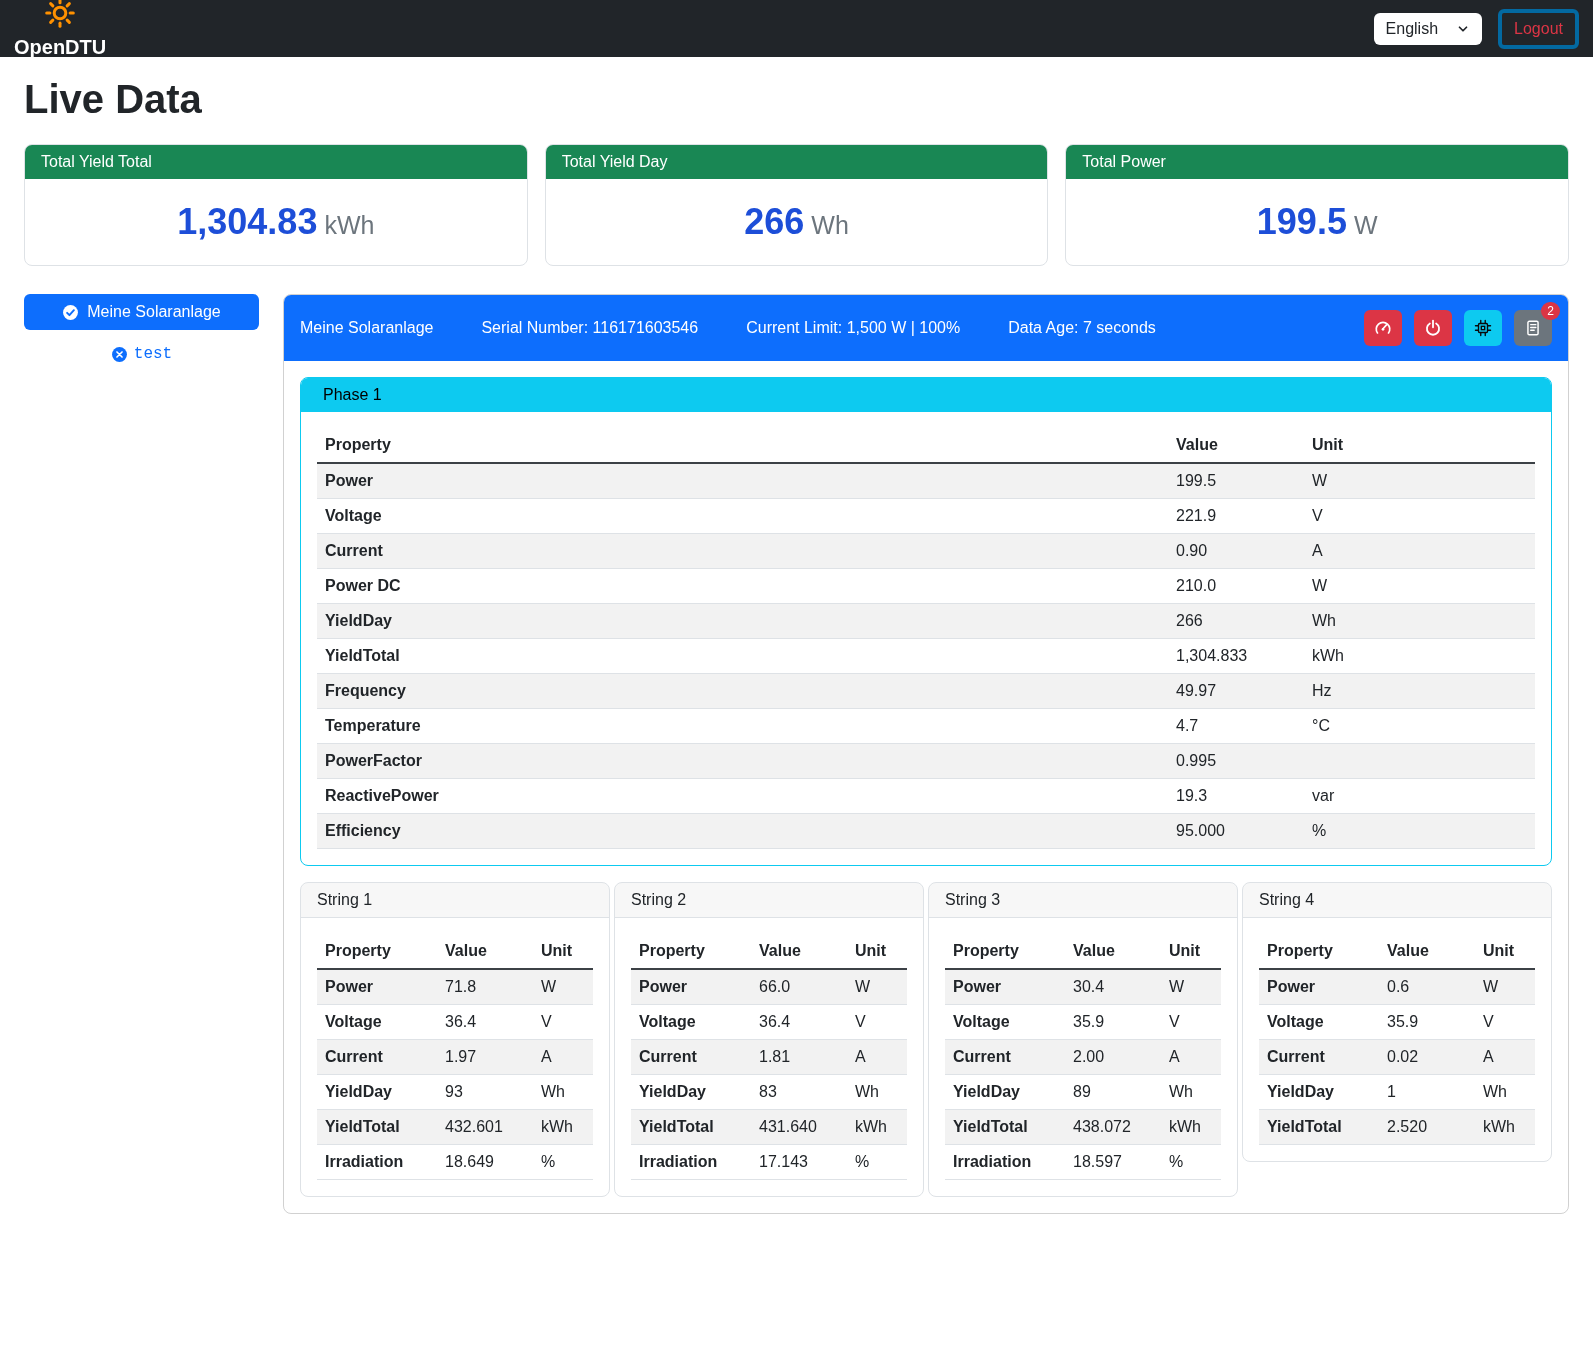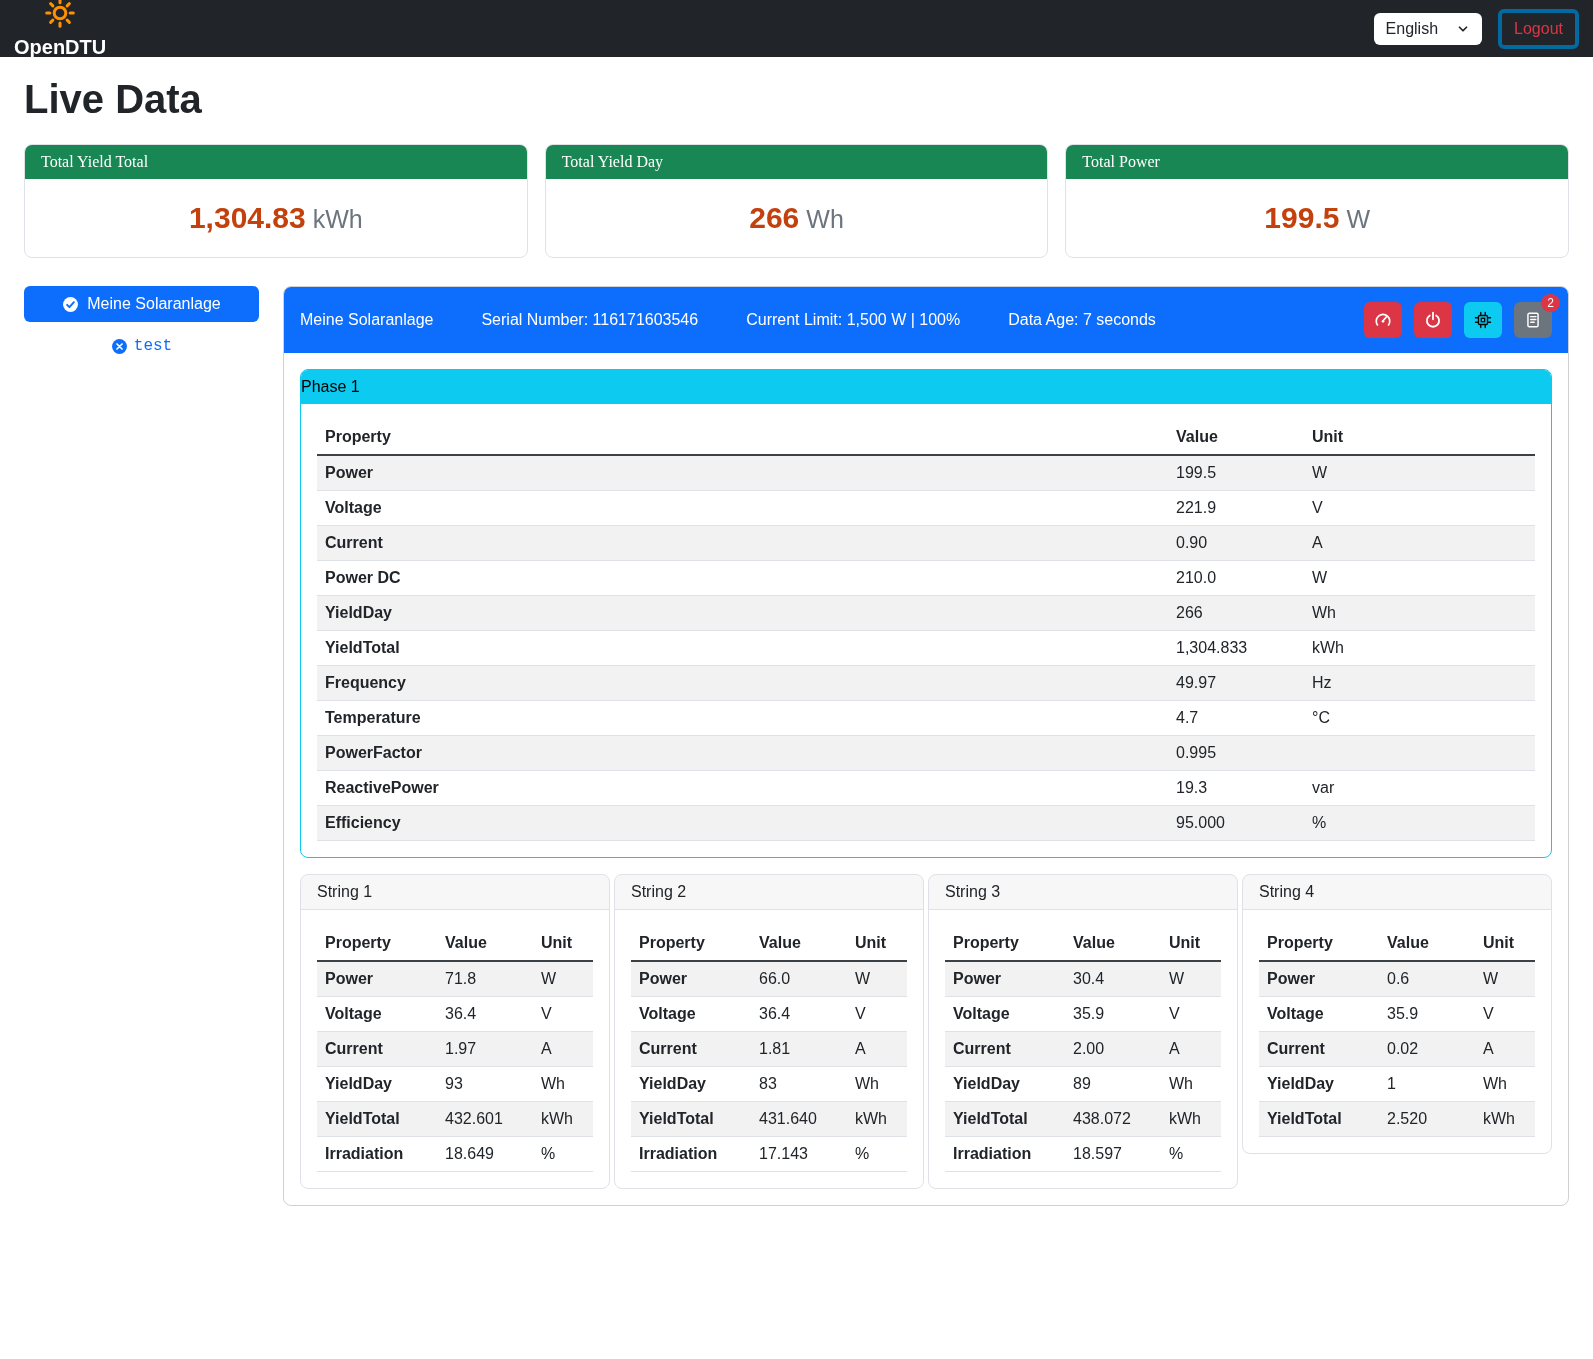--- a/index.html
+++ b/index.html
@@ -17,44 +17,44 @@
   .logout-btn { background: transparent; color: #dc3545; border: 4px solid #0369a1; border-radius: 6px; padding: 7px 12px; font-size: 16px; font-family: inherit; cursor: pointer; }
 
   
   .container { padding: 14px 24px 28px; }
   .page-title { font-size: 40px; font-weight: 600; margin: 6px 0 22px; color: #212529; }
 
   
   .summary-row { display: flex; gap: 17px; margin-bottom: 28px; }
   .card { background: #fff; border: 1px solid #dee2e6; border-radius: 8px; }
   .summary-card { flex: 1; }
-  .hdr-success { background: #198754; color: #fff; padding: 8px 16px; border-radius: 7px 7px 0 0; font-family: Liberation Serif, serif; }
+  .hdr-success { background: #198754; color: #fff; padding: 8px 16px; border-radius: 7px 7px 0 0; }
   .summary-body { padding: 22px 16px; text-align: center; }
-  .summary-value { font-size: 30px; font-weight: 600; color: #c2410c; }
+  .summary-value { font-size: 36px; font-weight: 600; color: #1d4ed8; }
   .summary-unit { font-size: 25px; font-weight: 500; color: #6c757d; margin-left: 7px; }
 
   
   .content-row { display: flex; gap: 24px; align-items: flex-start; }
   .inverter-col { width: 235px; flex: 0 0 auto; }
   .inverter-btn { width: 100%; box-sizing: border-box; background: #0d6efd; color: #fff; border: none; border-radius: 6px; padding: 9px 12px; font-size: 16px; font-family: inherit; display: flex; align-items: center; justify-content: center; gap: 8px; cursor: pointer; }
   .inverter-test { margin-top: 15px; display: flex; align-items: center; justify-content: center; gap: 6px; color: #0d6efd; cursor: pointer; font-family: Liberation Mono, monospace; }
 
   .panel { flex: 1; border: 1px solid rgba(0,0,0,.18); border-radius: 8px; }
   .panel-header { background: #0d6efd; color: #fff; padding: 15px 16px; display: flex; align-items: center; gap: 48px; border-radius: 7px 7px 0 0; }
   .panel-actions { margin-left: auto; display: flex; gap: 12px; }
   .icon-btn { width: 38px; height: 36px; border: none; border-radius: 6px; display: flex; align-items: center; justify-content: center; cursor: pointer; position: relative; padding: 0; }
   .btn-danger { background: #dc3545; }
   .btn-info { background: #0dcaf0; }
   .btn-secondary { background: #6c757d; }
   .badge { position: absolute; top: -8px; right: -8px; background: #dc3545; color: #fff; font-size: 12px; border-radius: 10px; padding: 2px 6px; line-height: 1.2; }
   .panel-body { padding: 16px; }
 
   
   .phase-card { border: 1px solid #0dcaf0; border-radius: 8px; margin-bottom: 16px; }
-  .hdr-info { background: #0dcaf0; color: #000; padding: 8px 0; border-radius: 7px 7px 0 0; }
+  .hdr-info { background: #0dcaf0; color: #000; padding: 8px 22px; border-radius: 7px 7px 0 0; }
   .card-body { padding: 16px; }
 
   
   table.data-table { width: 100%; border-collapse: collapse; font-size: 16px; }
   .data-table th, .data-table td { padding: 8px; text-align: left; border-bottom: 1px solid #dee2e6; }
   .data-table thead th { border-bottom: 2px solid #3c4146; }
   .data-table tbody tr:nth-child(odd) { background: rgba(0,0,0,.05); }
   .prop-cell { font-weight: 700; }
   .val-cell { text-align: right; }
   .phase-table th.val-cell, .phase-table td.val-cell { width: 110px; }

